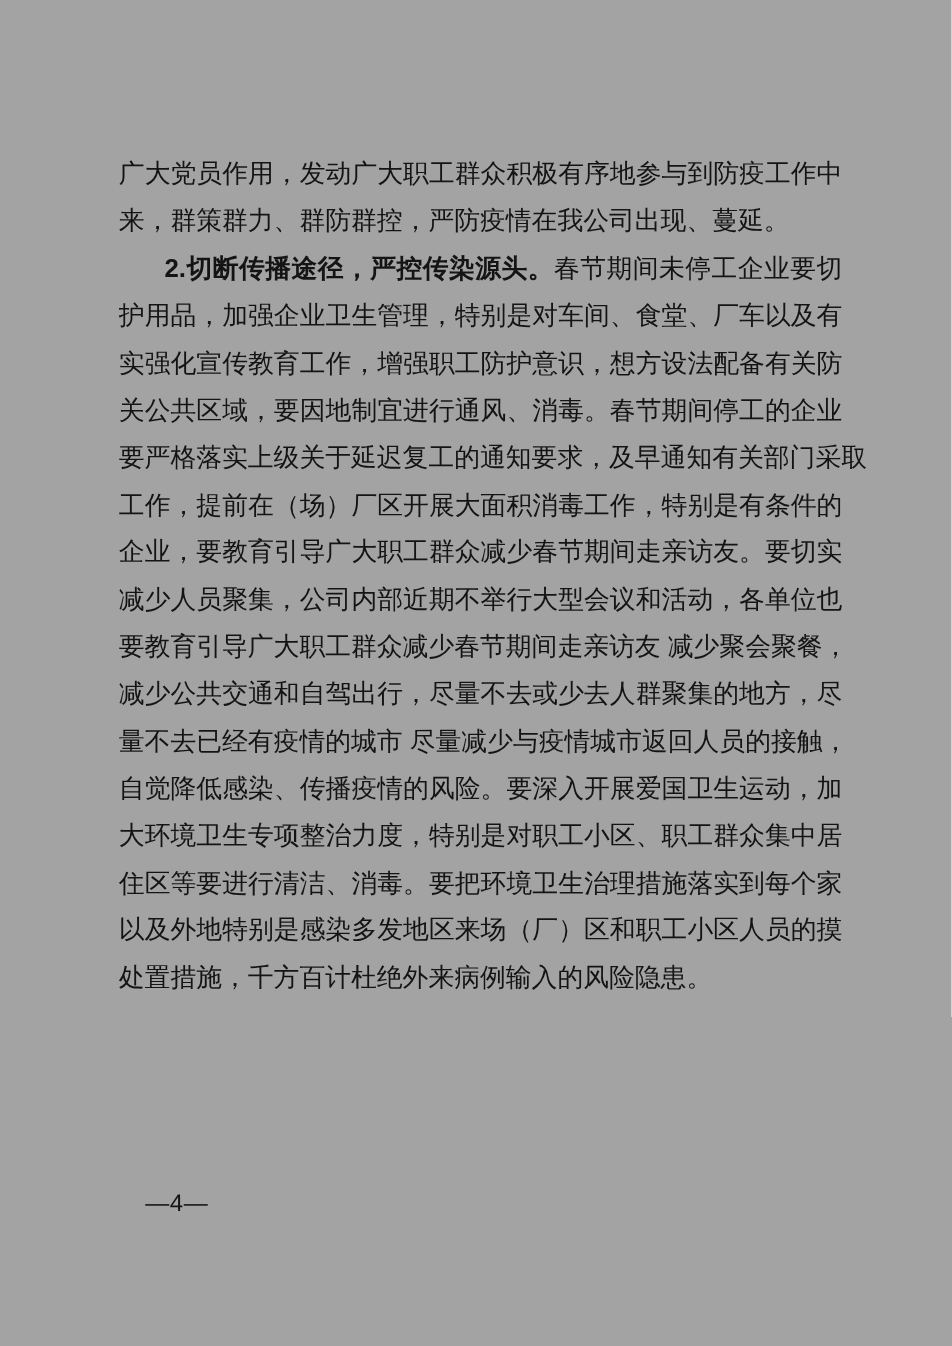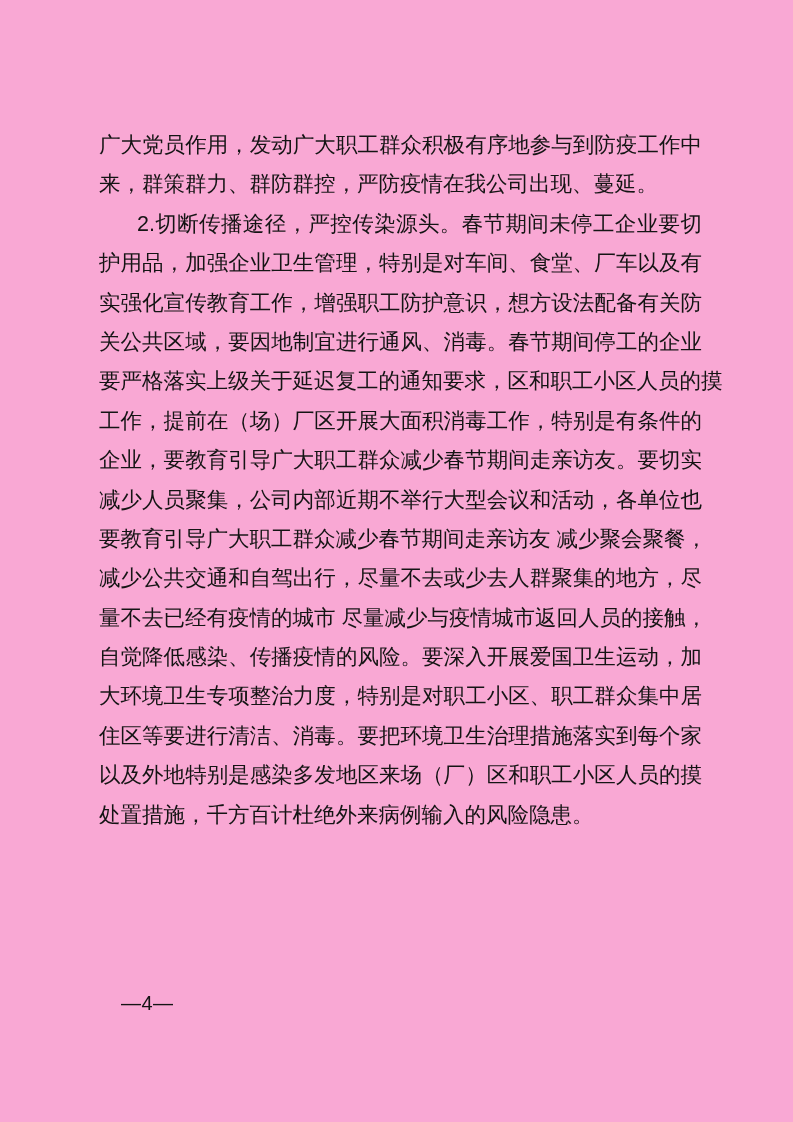--- a/index.html
+++ b/index.html
@@ -4,21 +4,21 @@
 <style>
   html, body {
     margin: 0;
     padding: 0;
     background: #ffffff;
   }
   .page {
     position: relative;
     width: 793px;
     height: 1122px;
-    background: #f9a8d4;
+    background: #a3a3a3;
     overflow: hidden;
     font-family: "Liberation Sans", sans-serif;
     color: #141414;
   }
   .body-text {
     position: absolute;
     left: 99px;
     top: 126px;
     width: 603px;
   }
@@ -33,21 +33,21 @@
     color: #141414;
   }
   .line.no-just {
     text-align: center;
     text-align-last: left;
   }
   .line.indent {
     text-indent: 38px;
   }
   .line .bold-run {
-    font-weight: normal;
+    font-weight: bold;
   }
   .footer {
     position: absolute;
     left: 121px;
     top: 988px;
     font-size: 20px;
     line-height: 30px;
     color: #141414;
     letter-spacing: 0.5px;
   }
@@ -56,21 +56,21 @@
 <body>
 
 <div class="page">
   <div class="body-text">
       <div class="line"><span class="text-run">广大党员作用，发动广大职工群众积极有序地参与到防疫工作中</span></div>
       <div class="line no-just"><span class="text-run">来，群策群力、群防群控，严防疫情在我公司出现、蔓延。</span></div>
       <div class="line indent"><span class="bold-run">2.切断传播途径，严控传染源头。</span><span class="text-run">春节期间未停工企业要切</span></div>
       <div class="line"><span class="text-run">护用品，加强企业卫生管理，特别是对车间、食堂、厂车以及有</span></div>
       <div class="line"><span class="text-run">实强化宣传教育工作，增强职工防护意识，想方设法配备有关防</span></div>
       <div class="line"><span class="text-run">关公共区域，要因地制宜进行通风、消毒。春节期间停工的企业</span></div>
-      <div class="line"><span class="text-run">要严格落实上级关于延迟复工的通知要求，区和职工小区人员的摸</span></div>
+      <div class="line"><span class="text-run">要严格落实上级关于延迟复工的通知要求，及早通知有关部门采取</span></div>
       <div class="line"><span class="text-run">工作，提前在（场）厂区开展大面积消毒工作，特别是有条件的</span></div>
       <div class="line"><span class="text-run">企业，要教育引导广大职工群众减少春节期间走亲访友。要切实</span></div>
       <div class="line"><span class="text-run">减少人员聚集，公司内部近期不举行大型会议和活动，各单位也</span></div>
       <div class="line"><span class="text-run">要教育引导广大职工群众减少春节期间走亲访友 减少聚会聚餐，</span></div>
       <div class="line"><span class="text-run">减少公共交通和自驾出行，尽量不去或少去人群聚集的地方，尽</span></div>
       <div class="line"><span class="text-run">量不去已经有疫情的城市 尽量减少与疫情城市返回人员的接触，</span></div>
       <div class="line"><span class="text-run">自觉降低感染、传播疫情的风险。要深入开展爱国卫生运动，加</span></div>
       <div class="line"><span class="text-run">大环境卫生专项整治力度，特别是对职工小区、职工群众集中居</span></div>
       <div class="line"><span class="text-run">住区等要进行清洁、消毒。要把环境卫生治理措施落实到每个家</span></div>
       <div class="line"><span class="text-run">以及外地特别是感染多发地区来场（厂）区和职工小区人员的摸</span></div>

